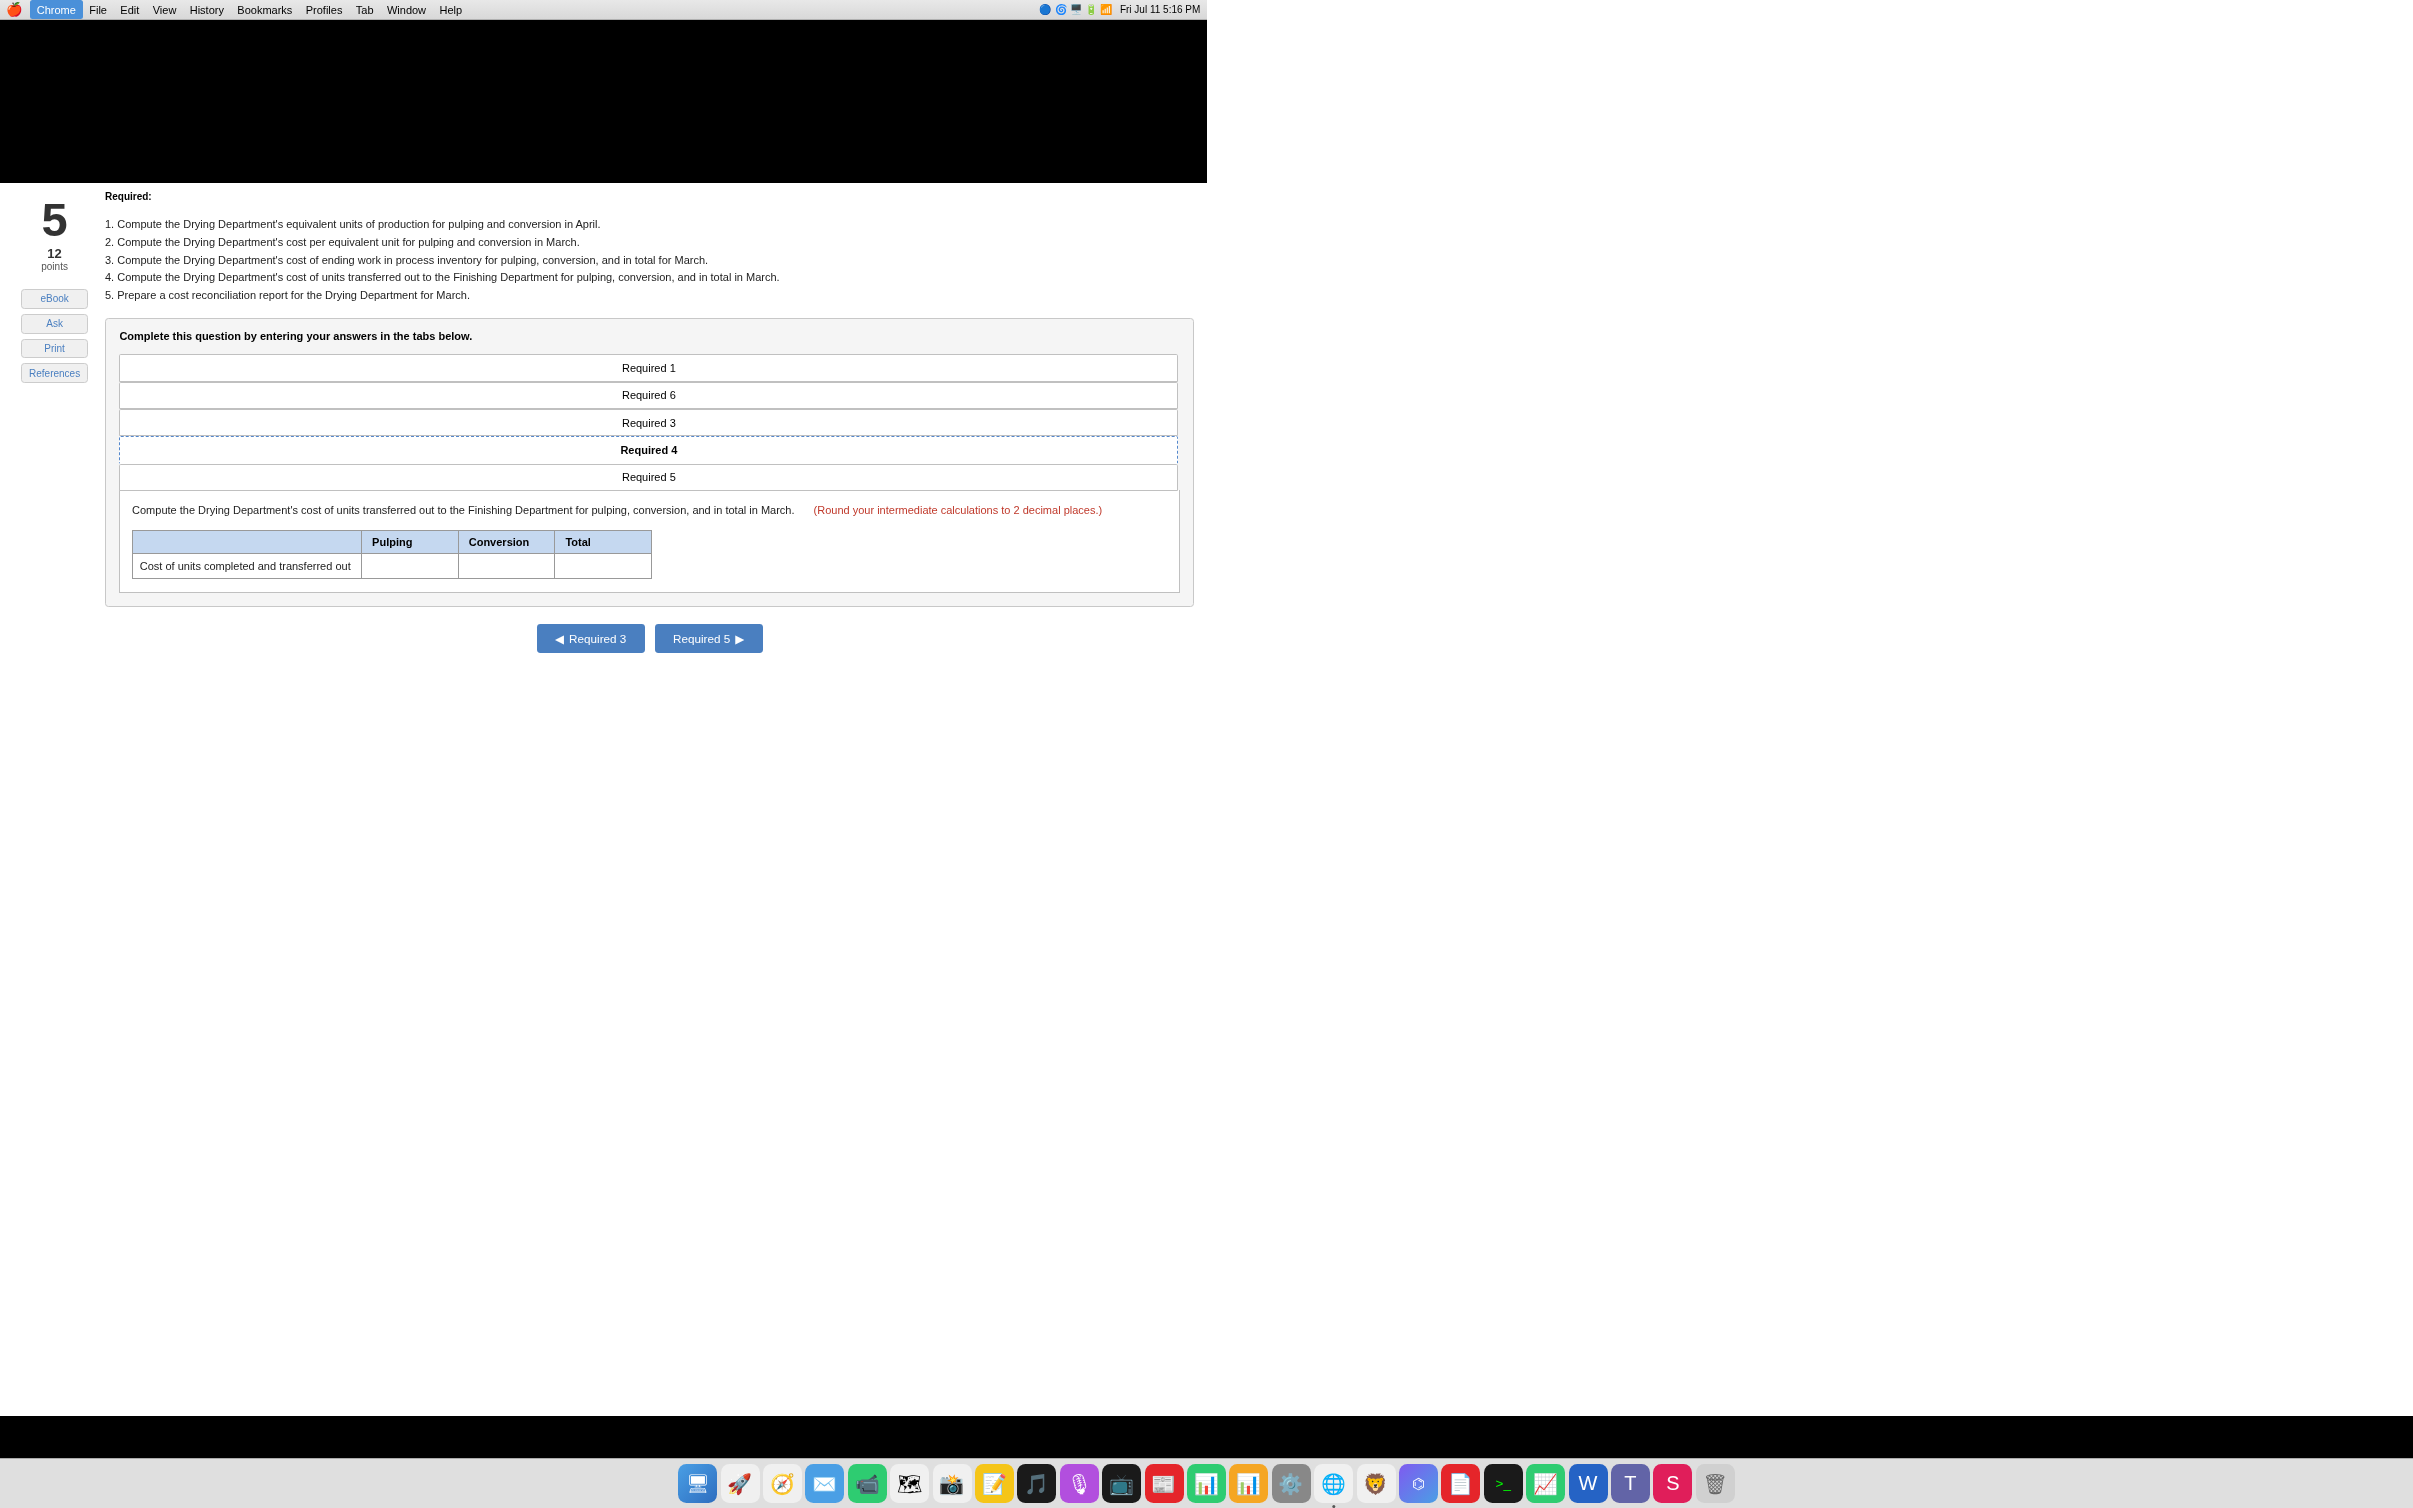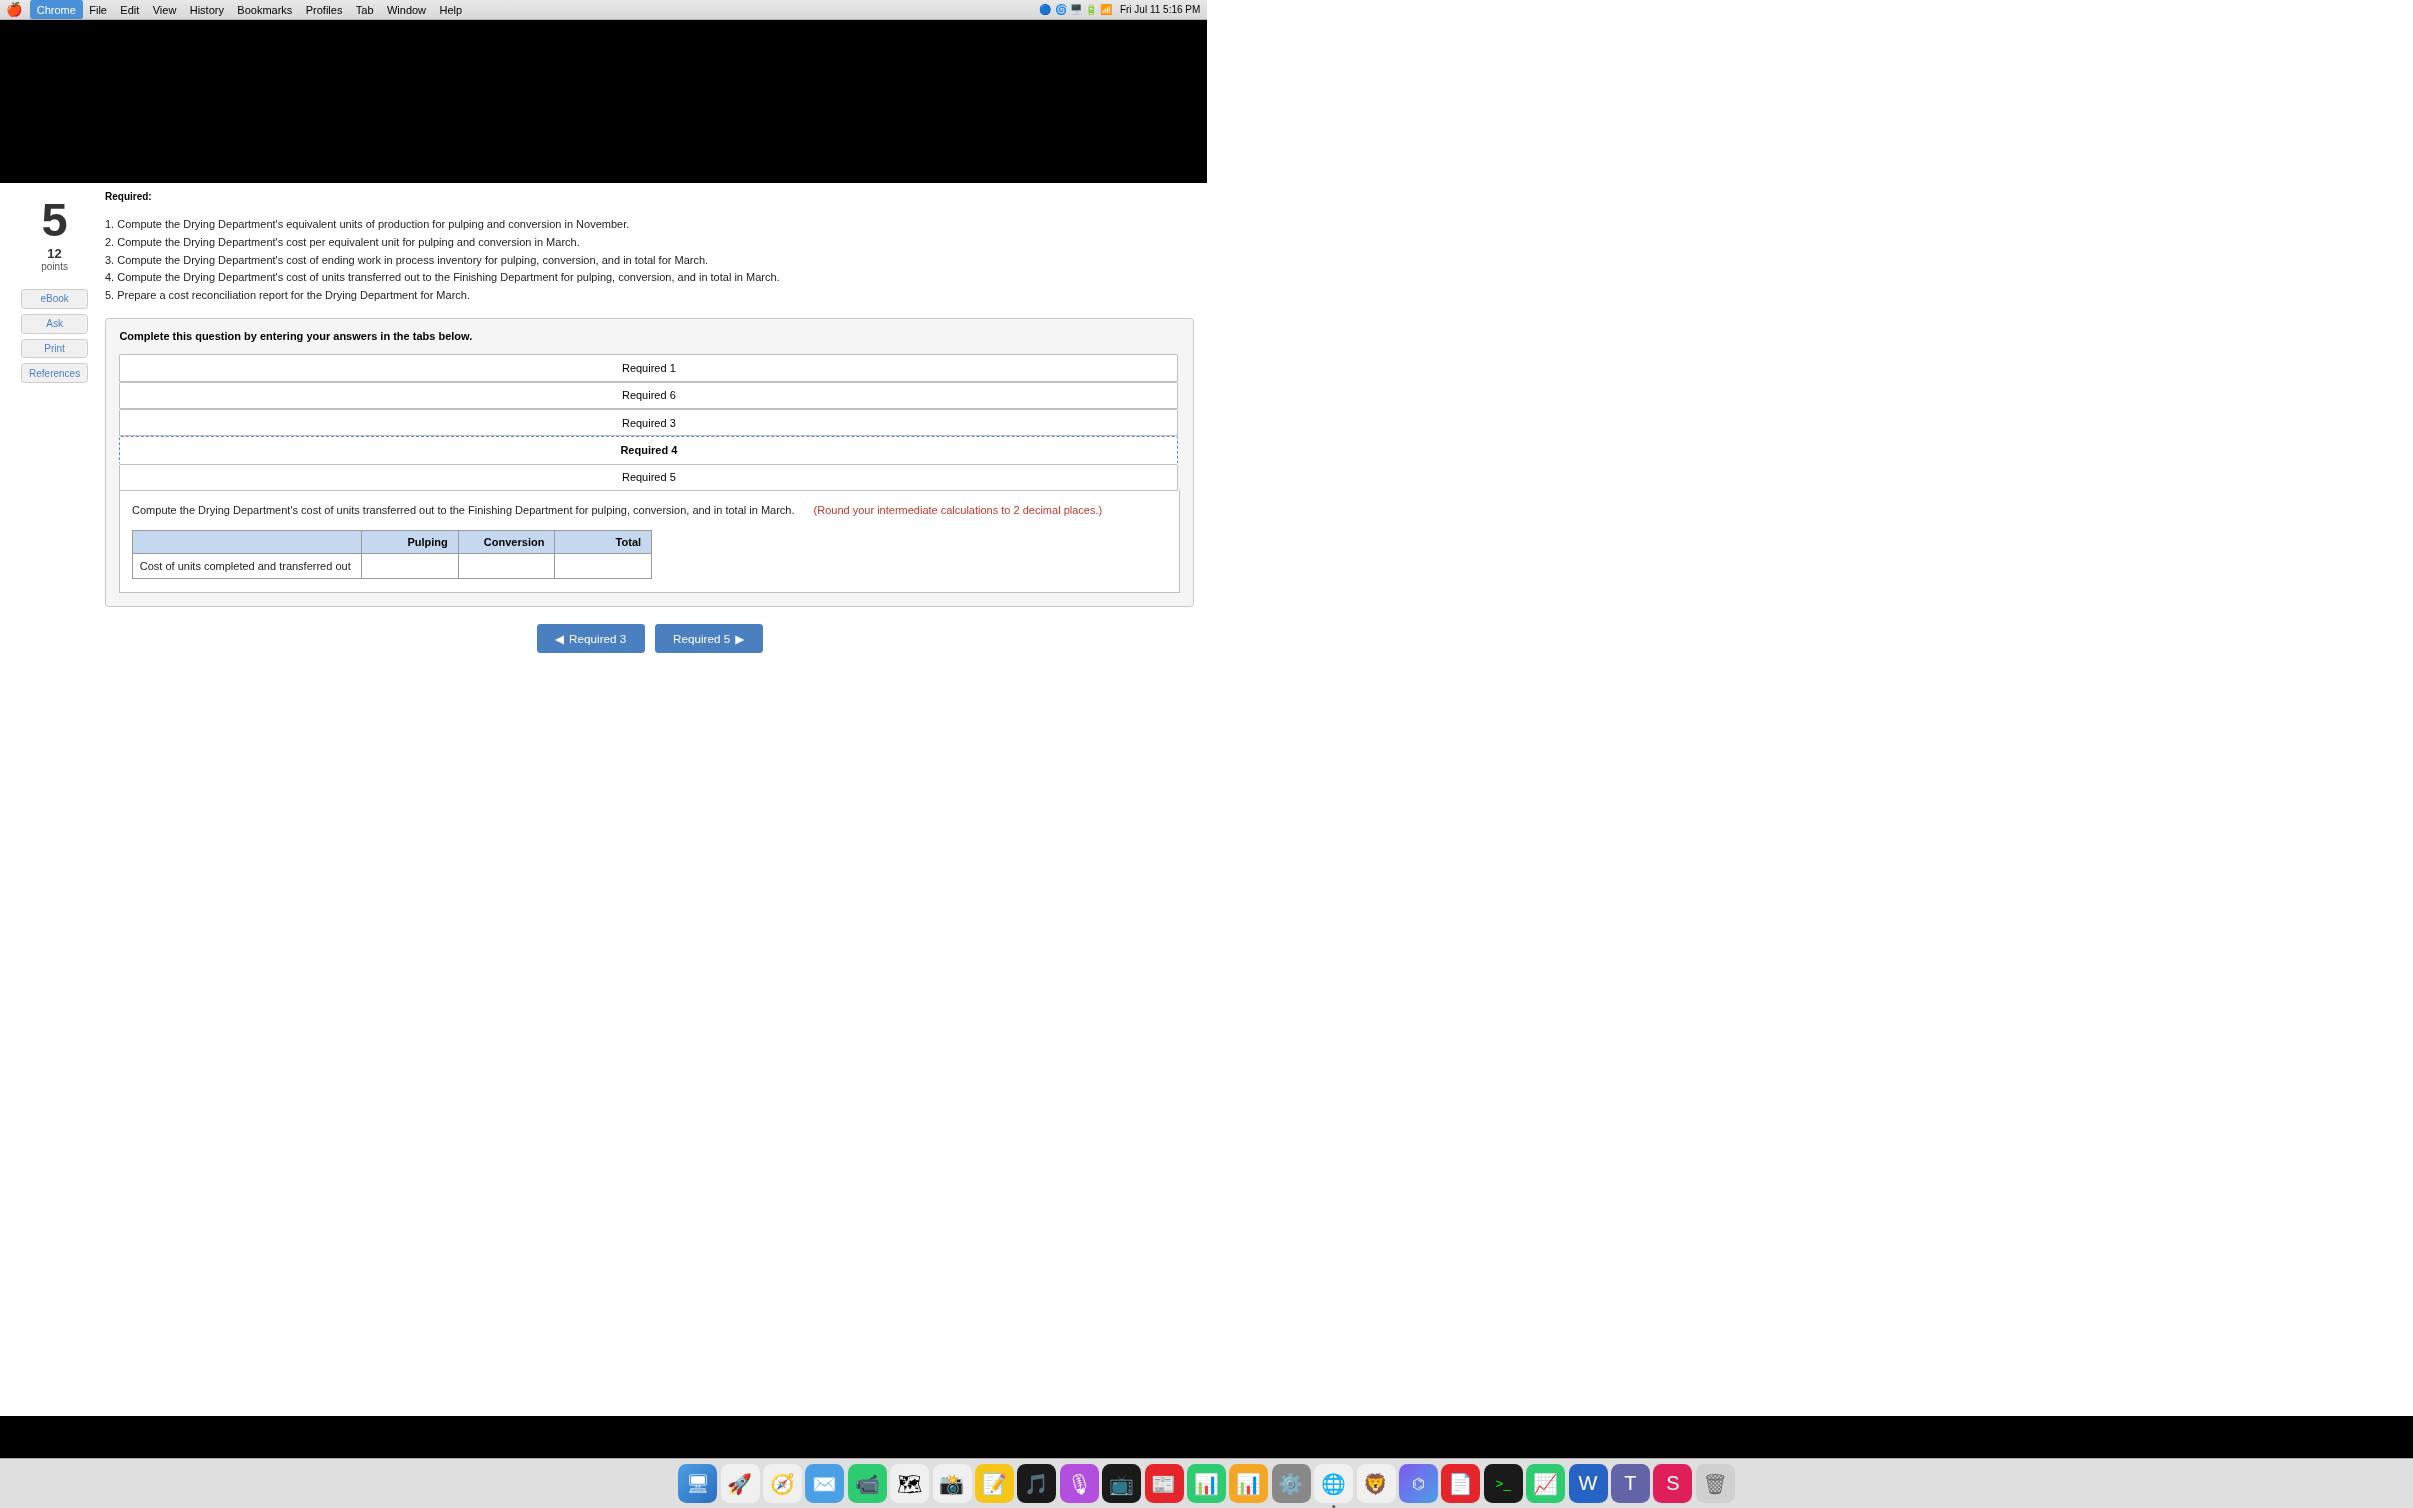--- a/index.html
+++ b/index.html
@@ -193,21 +193,21 @@
     .data-table {
       border-collapse: collapse;
       width: 520px;
       font-size: 11px;
     }
 
     .data-table th {
       background: #c5d8f0;
       border: 0.8px solid #999;
       padding: 5px 10px;
-      text-align: right;
+      text-align: left;
       font-weight: bold;
     }
 
     .data-table th.empty {
       background: #c5d8f0;
     }
 
     .data-table td {
       border: 0.8px solid #999;
       padding: 4.2px 6.7px;
@@ -349,21 +349,21 @@
       <div class="sidebar-btn">eBook</div>
       <div class="sidebar-btn">Ask</div>
       <div class="sidebar-btn">Print</div>
       <div class="sidebar-btn">References</div>
     </div>
   </div>
 
   <div class="question-content">
     <div class="required-label">Required:</div>
     <div class="required-list">
-      <div>1. Compute the Drying Department's equivalent units of production for pulping and conversion in November.</div>
+      <div>1. Compute the Drying Department's equivalent units of production for pulping and conversion in April.</div>
       <div>2. Compute the Drying Department's cost per equivalent unit for pulping and conversion in March.</div>
       <div>3. Compute the Drying Department's cost of ending work in process inventory for pulping, conversion, and in total for March.</div>
       <div>4. Compute the Drying Department's cost of units transferred out to the Finishing Department for pulping, conversion, and in total in March.</div>
       <div>5. Prepare a cost reconciliation report for the Drying Department for March.</div>
     </div>
 
     <div class="tab-section">
       <div class="tab-instruction">Complete this question by entering your answers in the tabs below.</div>
 
       <div class="tabs-row">

